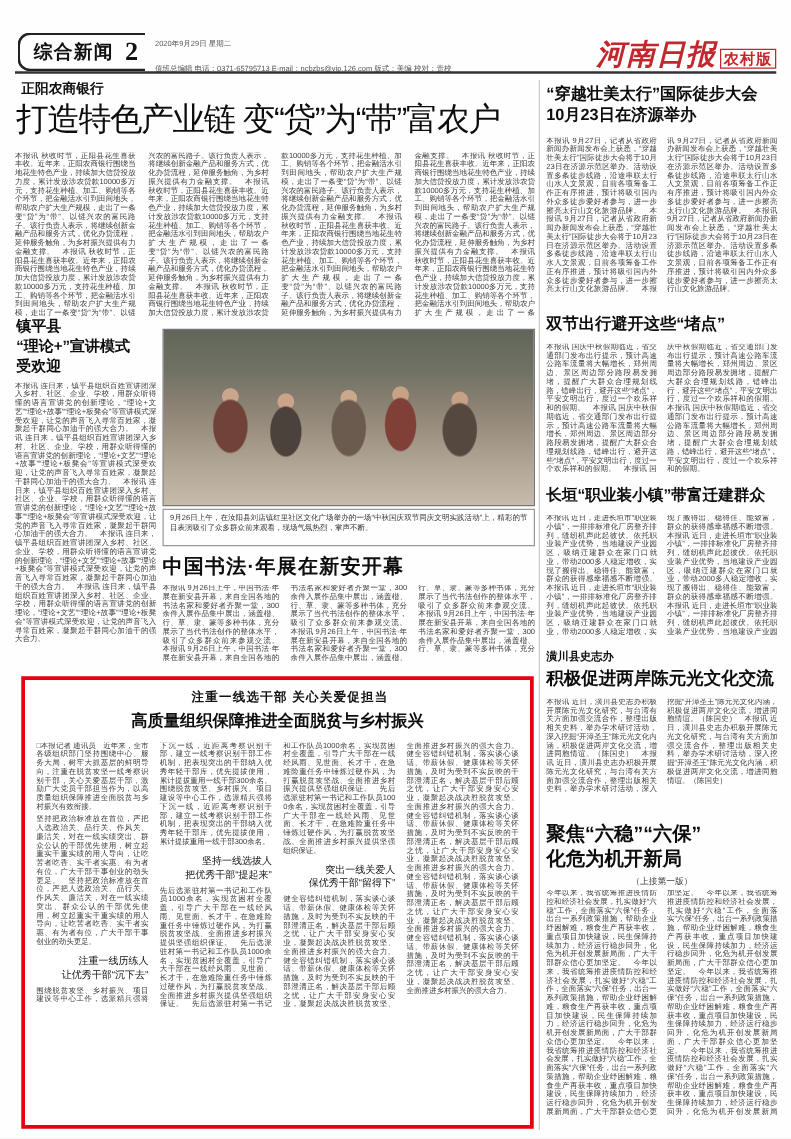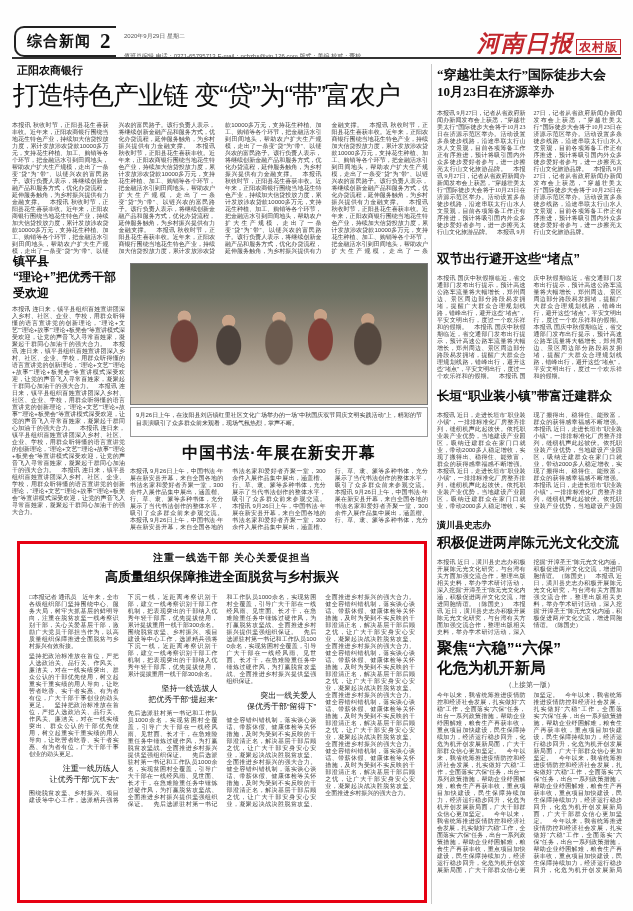--- a/index.html
+++ b/index.html
@@ -43,21 +43,21 @@
       radial-gradient(ellipse 22px 34px at 80% 57%, #55483f 0 60%, transparent 65%),
       radial-gradient(circle 7px at 18% 38%, #caa68d 0 90%, transparent 100%),
       radial-gradient(circle 7px at 33% 41%, #c9a489 0 90%, transparent 100%),
       radial-gradient(circle 7px at 50% 39%, #cba78c 0 90%, transparent 100%),
       radial-gradient(circle 7px at 64% 37%, #c8a287 0 90%, transparent 100%),
       radial-gradient(circle 7px at 80% 40%, #c6a186 0 90%, transparent 100%),
       linear-gradient(180deg,#62665a 0%,#6e7163 22%,#877f71 40%,#9c9080 58%,#b0a494 76%,#c7bcab 100%);}
   .caption-box{position:absolute;left:130px;top:407px;width:298px;height:30px;border:1px solid #999;
                box-sizing:border-box;padding:3px 5px;font-size:6px;line-height:8px;color:#333;text-align:justify;overflow:hidden;}
   
-  .cal-headline{position:absolute;left:130px;top:443px;width:298px;text-align:center;
+  .cal-headline{position:absolute;left:130px;top:443px;width:298px;
                 font-size:16px;font-weight:bold;color:#0d0d0d;letter-spacing:1px;}
   .cal-body{position:absolute;left:130px;top:468px;width:298px;height:66px;}
   
   .red-box{position:absolute;left:17px;top:541px;width:410px;height:362px;border:3px solid #e60012;
            box-sizing:border-box;background:#fff;}
   .box-kicker{margin-top:7px;text-align:center;font-size:10px;font-weight:bold;color:#111;letter-spacing:1px;padding-left:20px;}
   .box-headline{margin-top:3px;text-align:center;font-size:13px;font-weight:bold;color:#0d0d0d;letter-spacing:0px;}
   .box-body{margin:8px 9px 0 9px;height:292px;column-count:4;column-gap:9px;overflow:hidden;}
   .box-body .bpara{font-size:6px;line-height:7px;color:#3a3a3a;text-align:justify;word-break:break-all;margin:0 0 3px 0;}
   .box-body .subhead{font-size:8px;line-height:11px;font-weight:normal;color:#111;text-align:right;
@@ -84,21 +84,21 @@
     <span class="main">河南日报</span><span class="sub">农村版</span>
   </div>
   <div class="header-rule"></div>
   <div class="v-rule"></div>
 
   <div class="lead-kicker">正阳农商银行</div>
   <div class="lead-headline">打造特色产业链 变“贷”为“带”富农户</div>
   <div class="lead-body body-text cols4">本报讯 秋收时节，正阳县花生喜获丰收。近年来，正阳农商银行围绕当地花生特色产业，持续加大信贷投放力度，累计发放涉农贷款10000多万元，支持花生种植、加工、购销等各个环节，把金融活水引到田间地头，帮助农户扩大生产规模，走出了一条变“贷”为“带”、以链兴农的富民路子。该行负责人表示，将继续创新金融产品和服务方式，优化办贷流程，延伸服务触角，为乡村振兴提供有力金融支撑。　本报讯 秋收时节，正阳县花生喜获丰收。近年来，正阳农商银行围绕当地花生特色产业，持续加大信贷投放力度，累计发放涉农贷款10000多万元，支持花生种植、加工、购销等各个环节，把金融活水引到田间地头，帮助农户扩大生产规模，走出了一条变“贷”为“带”、以链兴农的富民路子。该行负责人表示，将继续创新金融产品和服务方式，优化办贷流程，延伸服务触角，为乡村振兴提供有力金融支撑。　本报讯 秋收时节，正阳县花生喜获丰收。近年来，正阳农商银行围绕当地花生特色产业，持续加大信贷投放力度，累计发放涉农贷款10000多万元，支持花生种植、加工、购销等各个环节，把金融活水引到田间地头，帮助农户扩大生产规模，走出了一条变“贷”为“带”、以链兴农的富民路子。该行负责人表示，将继续创新金融产品和服务方式，优化办贷流程，延伸服务触角，为乡村振兴提供有力金融支撑。　本报讯 秋收时节，正阳县花生喜获丰收。近年来，正阳农商银行围绕当地花生特色产业，持续加大信贷投放力度，累计发放涉农贷款10000多万元，支持花生种植、加工、购销等各个环节，把金融活水引到田间地头，帮助农户扩大生产规模，走出了一条变“贷”为“带”、以链兴农的富民路子。该行负责人表示，将继续创新金融产品和服务方式，优化办贷流程，延伸服务触角，为乡村振兴提供有力金融支撑。　本报讯 秋收时节，正阳县花生喜获丰收。近年来，正阳农商银行围绕当地花生特色产业，持续加大信贷投放力度，累计发放涉农贷款10000多万元，支持花生种植、加工、购销等各个环节，把金融活水引到田间地头，帮助农户扩大生产规模，走出了一条变“贷”为“带”、以链兴农的富民路子。该行负责人表示，将继续创新金融产品和服务方式，优化办贷流程，延伸服务触角，为乡村振兴提供有力金融支撑。　本报讯 秋收时节，正阳县花生喜获丰收。近年来，正阳农商银行围绕当地花生特色产业，持续加大信贷投放力度，累计发放涉农贷款10000多万元，支持花生种植、加工、购销等各个环节，把金融活水引到田间地头，帮助农户扩大生产规模，走出了一条变“贷”为“带”、以链兴农的富民路子。该行负责人表示，将继续创新金融产品和服务方式，优化办贷流程，延伸服务触角，为乡村振兴提供有力金融支撑。　本报讯 秋收时节，正阳县花生喜获丰收。近年来，正阳农商银行围绕当地花生特色产业，持续加大信贷投放力度，累计发放涉农贷款10000多万元，支持花生种植、加工、购销等各个环节，把金融活水引到田间地头，帮助农户扩大生产规模，走出了一条变“贷”为“带”、以链兴农的富民路子。该行负责人表示，将继续创新金融产品和服务方式，优化办贷流程，延伸服务触角，为乡村振兴提供有力金融支撑。　本报讯 秋收时节，正阳县花生喜获丰收。近年来，正阳农商银行围绕当地花生特色产业，持续加大信贷投放力度，累计发放涉农贷款10000多万元，支持花生种植、加工、购销等各个环节，把金融活水引到田间地头，帮助农户扩大生产规模，走出了一条变“贷”为“带”、以链兴农的富民路子。该行负责人表示，将继续创新金融产品和服务方式，优化办贷流程，延伸服务触角，为乡村振兴提供有力金融支撑。　</div>
 
   <div class="zp-headline">镇平县
-“理论+”把优秀干部
+“理论+”宣讲模式
 受欢迎</div>
   <div class="zp-body body-text">本报讯 连日来，镇平县组织百姓宣讲团深入乡村、社区、企业、学校，用群众听得懂的语言宣讲党的创新理论，“理论+文艺”“理论+故事”“理论+板凳会”等宣讲模式深受欢迎，让党的声音飞入寻常百姓家，凝聚起干群同心加油干的强大合力。　本报讯 连日来，镇平县组织百姓宣讲团深入乡村、社区、企业、学校，用群众听得懂的语言宣讲党的创新理论，“理论+文艺”“理论+故事”“理论+板凳会”等宣讲模式深受欢迎，让党的声音飞入寻常百姓家，凝聚起干群同心加油干的强大合力。　本报讯 连日来，镇平县组织百姓宣讲团深入乡村、社区、企业、学校，用群众听得懂的语言宣讲党的创新理论，“理论+文艺”“理论+故事”“理论+板凳会”等宣讲模式深受欢迎，让党的声音飞入寻常百姓家，凝聚起干群同心加油干的强大合力。　本报讯 连日来，镇平县组织百姓宣讲团深入乡村、社区、企业、学校，用群众听得懂的语言宣讲党的创新理论，“理论+文艺”“理论+故事”“理论+板凳会”等宣讲模式深受欢迎，让党的声音飞入寻常百姓家，凝聚起干群同心加油干的强大合力。　本报讯 连日来，镇平县组织百姓宣讲团深入乡村、社区、企业、学校，用群众听得懂的语言宣讲党的创新理论，“理论+文艺”“理论+故事”“理论+板凳会”等宣讲模式深受欢迎，让党的声音飞入寻常百姓家，凝聚起干群同心加油干的强大合力。　</div>
 
   <div class="photo"></div>
   <div class="caption-box">9月26日上午，在汝阳县刘店镇红里社区文化广场举办的一场“中秋国庆双节同庆文明实践活动”上，精彩的节目表演吸引了众多群众前来观看，现场气氛热烈，掌声不断。</div>
 
   <div class="cal-headline">中国书法·年展在新安开幕</div>
   <div class="cal-body body-text cols3">本报讯 9月26日上午，中国书法·年展在新安县开幕，来自全国各地的书法名家和爱好者齐聚一堂，300余件入展作品集中展出，涵盖楷、行、草、隶、篆等多种书体，充分展示了当代书法创作的整体水平，吸引了众多群众前来参观交流。　本报讯 9月26日上午，中国书法·年展在新安县开幕，来自全国各地的书法名家和爱好者齐聚一堂，300余件入展作品集中展出，涵盖楷、行、草、隶、篆等多种书体，充分展示了当代书法创作的整体水平，吸引了众多群众前来参观交流。　本报讯 9月26日上午，中国书法·年展在新安县开幕，来自全国各地的书法名家和爱好者齐聚一堂，300余件入展作品集中展出，涵盖楷、行、草、隶、篆等多种书体，充分展示了当代书法创作的整体水平，吸引了众多群众前来参观交流。　本报讯 9月26日上午，中国书法·年展在新安县开幕，来自全国各地的书法名家和爱好者齐聚一堂，300余件入展作品集中展出，涵盖楷、行、草、隶、篆等多种书体，充分展示了当代书法创作的整体水平，吸引了众多群众前来参观交流。　</div>
 
   <div class="red-box">
@@ -112,21 +112,21 @@
         <div class="bpara">围绕脱贫攻坚、乡村振兴、项目建设等中心工作，选派精兵强将下沉一线，近距离考察识别干部，建立一线考察识别干部工作机制，把表现突出的干部纳入优秀年轻干部库，优先提拔使用，累计提拔重用一线干部300余名。　围绕脱贫攻坚、乡村振兴、项目建设等中心工作，选派精兵强将下沉一线，近距离考察识别干部，建立一线考察识别干部工作机制，把表现突出的干部纳入优秀年轻干部库，优先提拔使用，累计提拔重用一线干部300余名。　</div>
         <div class="subhead">坚持一线选拔人
 把优秀干部“提起来”</div>
         <div class="bpara">先后选派驻村第一书记和工作队员1000余名，实现贫困村全覆盖，引导广大干部在一线经风雨、见世面、长才干，在急难险重任务中锤炼过硬作风，为打赢脱贫攻坚战、全面推进乡村振兴提供坚强组织保证。　先后选派驻村第一书记和工作队员1000余名，实现贫困村全覆盖，引导广大干部在一线经风雨、见世面、长才干，在急难险重任务中锤炼过硬作风，为打赢脱贫攻坚战、全面推进乡村振兴提供坚强组织保证。　先后选派驻村第一书记和工作队员1000余名，实现贫困村全覆盖，引导广大干部在一线经风雨、见世面、长才干，在急难险重任务中锤炼过硬作风，为打赢脱贫攻坚战、全面推进乡村振兴提供坚强组织保证。　先后选派驻村第一书记和工作队员1000余名，实现贫困村全覆盖，引导广大干部在一线经风雨、见世面、长才干，在急难险重任务中锤炼过硬作风，为打赢脱贫攻坚战、全面推进乡村振兴提供坚强组织保证。　</div>
         <div class="subhead">突出一线关爱人
 保优秀干部“留得下”</div>
         <div class="bpara">健全容错纠错机制，落实谈心谈话、带薪休假、健康体检等关怀措施，及时为受到不实反映的干部澄清正名，解决基层干部后顾之忧，让广大干部安身安心安业，凝聚起决战决胜脱贫攻坚、全面推进乡村振兴的强大合力。　健全容错纠错机制，落实谈心谈话、带薪休假、健康体检等关怀措施，及时为受到不实反映的干部澄清正名，解决基层干部后顾之忧，让广大干部安身安心安业，凝聚起决战决胜脱贫攻坚、全面推进乡村振兴的强大合力。　健全容错纠错机制，落实谈心谈话、带薪休假、健康体检等关怀措施，及时为受到不实反映的干部澄清正名，解决基层干部后顾之忧，让广大干部安身安心安业，凝聚起决战决胜脱贫攻坚、全面推进乡村振兴的强大合力。　健全容错纠错机制，落实谈心谈话、带薪休假、健康体检等关怀措施，及时为受到不实反映的干部澄清正名，解决基层干部后顾之忧，让广大干部安身安心安业，凝聚起决战决胜脱贫攻坚、全面推进乡村振兴的强大合力。　健全容错纠错机制，落实谈心谈话、带薪休假、健康体检等关怀措施，及时为受到不实反映的干部澄清正名，解决基层干部后顾之忧，让广大干部安身安心安业，凝聚起决战决胜脱贫攻坚、全面推进乡村振兴的强大合力。　健全容错纠错机制，落实谈心谈话、带薪休假、健康体检等关怀措施，及时为受到不实反映的干部澄清正名，解决基层干部后顾之忧，让广大干部安身安心安业，凝聚起决战决胜脱贫攻坚、全面推进乡村振兴的强大合力。　</div>
       </div>
   </div>
 
-  <div class="r-art" style="top:66px;font-family:Liberation Serif, serif;">
+  <div class="r-art" style="top:66px;">
     <div class="r-headline">“穿越壮美太行”国际徒步大会
 10月23日在济源举办</div>
     <div class="body-text cols2" style="margin-top:10px;height:130px;">本报讯 9月27日，记者从省政府新闻办新闻发布会上获悉，“穿越壮美太行”国际徒步大会将于10月23日在济源示范区举办。活动设置多条徒步线路，沿途串联太行山水人文景观，目前各项筹备工作正有序推进，预计将吸引国内外众多徒步爱好者参与，进一步擦亮太行山文化旅游品牌。　本报讯 9月27日，记者从省政府新闻办新闻发布会上获悉，“穿越壮美太行”国际徒步大会将于10月23日在济源示范区举办。活动设置多条徒步线路，沿途串联太行山水人文景观，目前各项筹备工作正有序推进，预计将吸引国内外众多徒步爱好者参与，进一步擦亮太行山文化旅游品牌。　本报讯 9月27日，记者从省政府新闻办新闻发布会上获悉，“穿越壮美太行”国际徒步大会将于10月23日在济源示范区举办。活动设置多条徒步线路，沿途串联太行山水人文景观，目前各项筹备工作正有序推进，预计将吸引国内外众多徒步爱好者参与，进一步擦亮太行山文化旅游品牌。　本报讯 9月27日，记者从省政府新闻办新闻发布会上获悉，“穿越壮美太行”国际徒步大会将于10月23日在济源示范区举办。活动设置多条徒步线路，沿途串联太行山水人文景观，目前各项筹备工作正有序推进，预计将吸引国内外众多徒步爱好者参与，进一步擦亮太行山文化旅游品牌。　</div>
   </div>
 
   <div class="r-art" style="top:250px;">
     <div class="r-headline">双节出行避开这些“堵点”</div>
     <div class="body-text cols2" style="margin-top:8px;height:106px;">本报讯 国庆中秋假期临近，省交通部门发布出行提示，预计高速公路车流量将大幅增长，郑州周边、景区周边部分路段易发拥堵，提醒广大群众合理规划线路，错峰出行，避开这些“堵点”，平安文明出行，度过一个欢乐祥和的假期。　本报讯 国庆中秋假期临近，省交通部门发布出行提示，预计高速公路车流量将大幅增长，郑州周边、景区周边部分路段易发拥堵，提醒广大群众合理规划线路，错峰出行，避开这些“堵点”，平安文明出行，度过一个欢乐祥和的假期。　本报讯 国庆中秋假期临近，省交通部门发布出行提示，预计高速公路车流量将大幅增长，郑州周边、景区周边部分路段易发拥堵，提醒广大群众合理规划线路，错峰出行，避开这些“堵点”，平安文明出行，度过一个欢乐祥和的假期。　本报讯 国庆中秋假期临近，省交通部门发布出行提示，预计高速公路车流量将大幅增长，郑州周边、景区周边部分路段易发拥堵，提醒广大群众合理规划线路，错峰出行，避开这些“堵点”，平安文明出行，度过一个欢乐祥和的假期。　</div>
   </div>
 
@@ -134,20 +134,20 @@
     <div class="r-headline" style="font-size:12.5px;">长垣“职业装小镇”带富迁建群众</div>
     <div class="body-text cols2" style="margin-top:7px;height:104px;">本报讯 近日，走进长垣市“职业装小镇”，一排排标准化厂房整齐排列，缝纫机声此起彼伏。依托职业装产业优势，当地建设产业园区，吸纳迁建群众在家门口就业，带动2000多人稳定增收，实现了搬得出、稳得住、能致富，群众的获得感幸福感不断增强。　本报讯 近日，走进长垣市“职业装小镇”，一排排标准化厂房整齐排列，缝纫机声此起彼伏。依托职业装产业优势，当地建设产业园区，吸纳迁建群众在家门口就业，带动2000多人稳定增收，实现了搬得出、稳得住、能致富，群众的获得感幸福感不断增强。　本报讯 近日，走进长垣市“职业装小镇”，一排排标准化厂房整齐排列，缝纫机声此起彼伏。依托职业装产业优势，当地建设产业园区，吸纳迁建群众在家门口就业，带动2000多人稳定增收，实现了搬得出、稳得住、能致富，群众的获得感幸福感不断增强。　本报讯 近日，走进长垣市“职业装小镇”，一排排标准化厂房整齐排列，缝纫机声此起彼伏。依托职业装产业优势，当地建设产业园区，吸纳迁建群众在家门口就业，带动2000多人稳定增收，实现了搬得出、稳得住、能致富，群众的获得感幸福感不断增强。　</div>
   </div>
 
   <div class="r-art" style="top:519px;">
     <div class="r-kicker">潢川县史志办</div>
     <div class="r-headline" style="font-size:14px;">积极促进两岸陈元光文化交流</div>
     <div class="body-text cols2" style="margin-top:8px;height:96px;">本报讯 近日，潢川县史志办积极开展陈元光文化研究，与台湾有关方面加强交流合作，整理出版相关史料，举办学术研讨活动，深入挖掘“开漳圣王”陈元光文化内涵，积极促进两岸文化交流，增进同胞情谊。（陈国史）　本报讯 近日，潢川县史志办积极开展陈元光文化研究，与台湾有关方面加强交流合作，整理出版相关史料，举办学术研讨活动，深入挖掘“开漳圣王”陈元光文化内涵，积极促进两岸文化交流，增进同胞情谊。（陈国史）　本报讯 近日，潢川县史志办积极开展陈元光文化研究，与台湾有关方面加强交流合作，整理出版相关史料，举办学术研讨活动，深入挖掘“开漳圣王”陈元光文化内涵，积极促进两岸文化交流，增进同胞情谊。（陈国史）　</div>
   </div>
 
-  <div class="r-art" style="top:638px;">
+  <div class="r-art" style="top:658px;">
     <div class="r-headline" style="font-size:15.5px;line-height:20px;">聚焦“六稳”“六保”
 化危为机开新局</div>
     <div class="r-note">（上接第一版）</div>
     <div class="body-text cols2" style="height:188px;">今年以来，我省统筹推进疫情防控和经济社会发展，扎实做好“六稳”工作，全面落实“六保”任务，出台一系列政策措施，帮助企业纾困解难，粮食生产再获丰收，重点项目加快建设，民生保障持续加力，经济运行稳步回升，化危为机开创发展新局面，广大干部群众信心更加坚定。　今年以来，我省统筹推进疫情防控和经济社会发展，扎实做好“六稳”工作，全面落实“六保”任务，出台一系列政策措施，帮助企业纾困解难，粮食生产再获丰收，重点项目加快建设，民生保障持续加力，经济运行稳步回升，化危为机开创发展新局面，广大干部群众信心更加坚定。　今年以来，我省统筹推进疫情防控和经济社会发展，扎实做好“六稳”工作，全面落实“六保”任务，出台一系列政策措施，帮助企业纾困解难，粮食生产再获丰收，重点项目加快建设，民生保障持续加力，经济运行稳步回升，化危为机开创发展新局面，广大干部群众信心更加坚定。　今年以来，我省统筹推进疫情防控和经济社会发展，扎实做好“六稳”工作，全面落实“六保”任务，出台一系列政策措施，帮助企业纾困解难，粮食生产再获丰收，重点项目加快建设，民生保障持续加力，经济运行稳步回升，化危为机开创发展新局面，广大干部群众信心更加坚定。　今年以来，我省统筹推进疫情防控和经济社会发展，扎实做好“六稳”工作，全面落实“六保”任务，出台一系列政策措施，帮助企业纾困解难，粮食生产再获丰收，重点项目加快建设，民生保障持续加力，经济运行稳步回升，化危为机开创发展新局面，广大干部群众信心更加坚定。　今年以来，我省统筹推进疫情防控和经济社会发展，扎实做好“六稳”工作，全面落实“六保”任务，出台一系列政策措施，帮助企业纾困解难，粮食生产再获丰收，重点项目加快建设，民生保障持续加力，经济运行稳步回升，化危为机开创发展新局面，广大干部群众信心更加坚定。　</div>
   </div>
 
 </div>
 
 </body></html>

